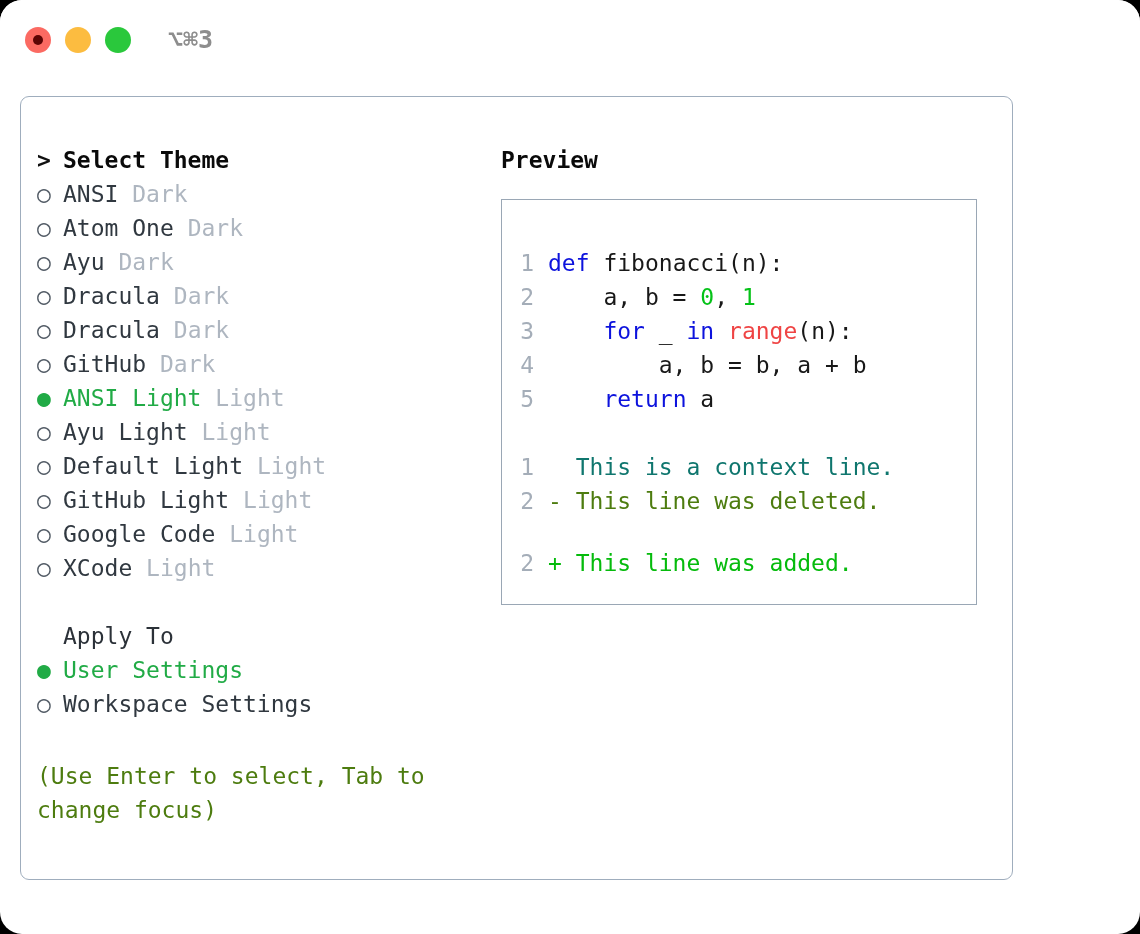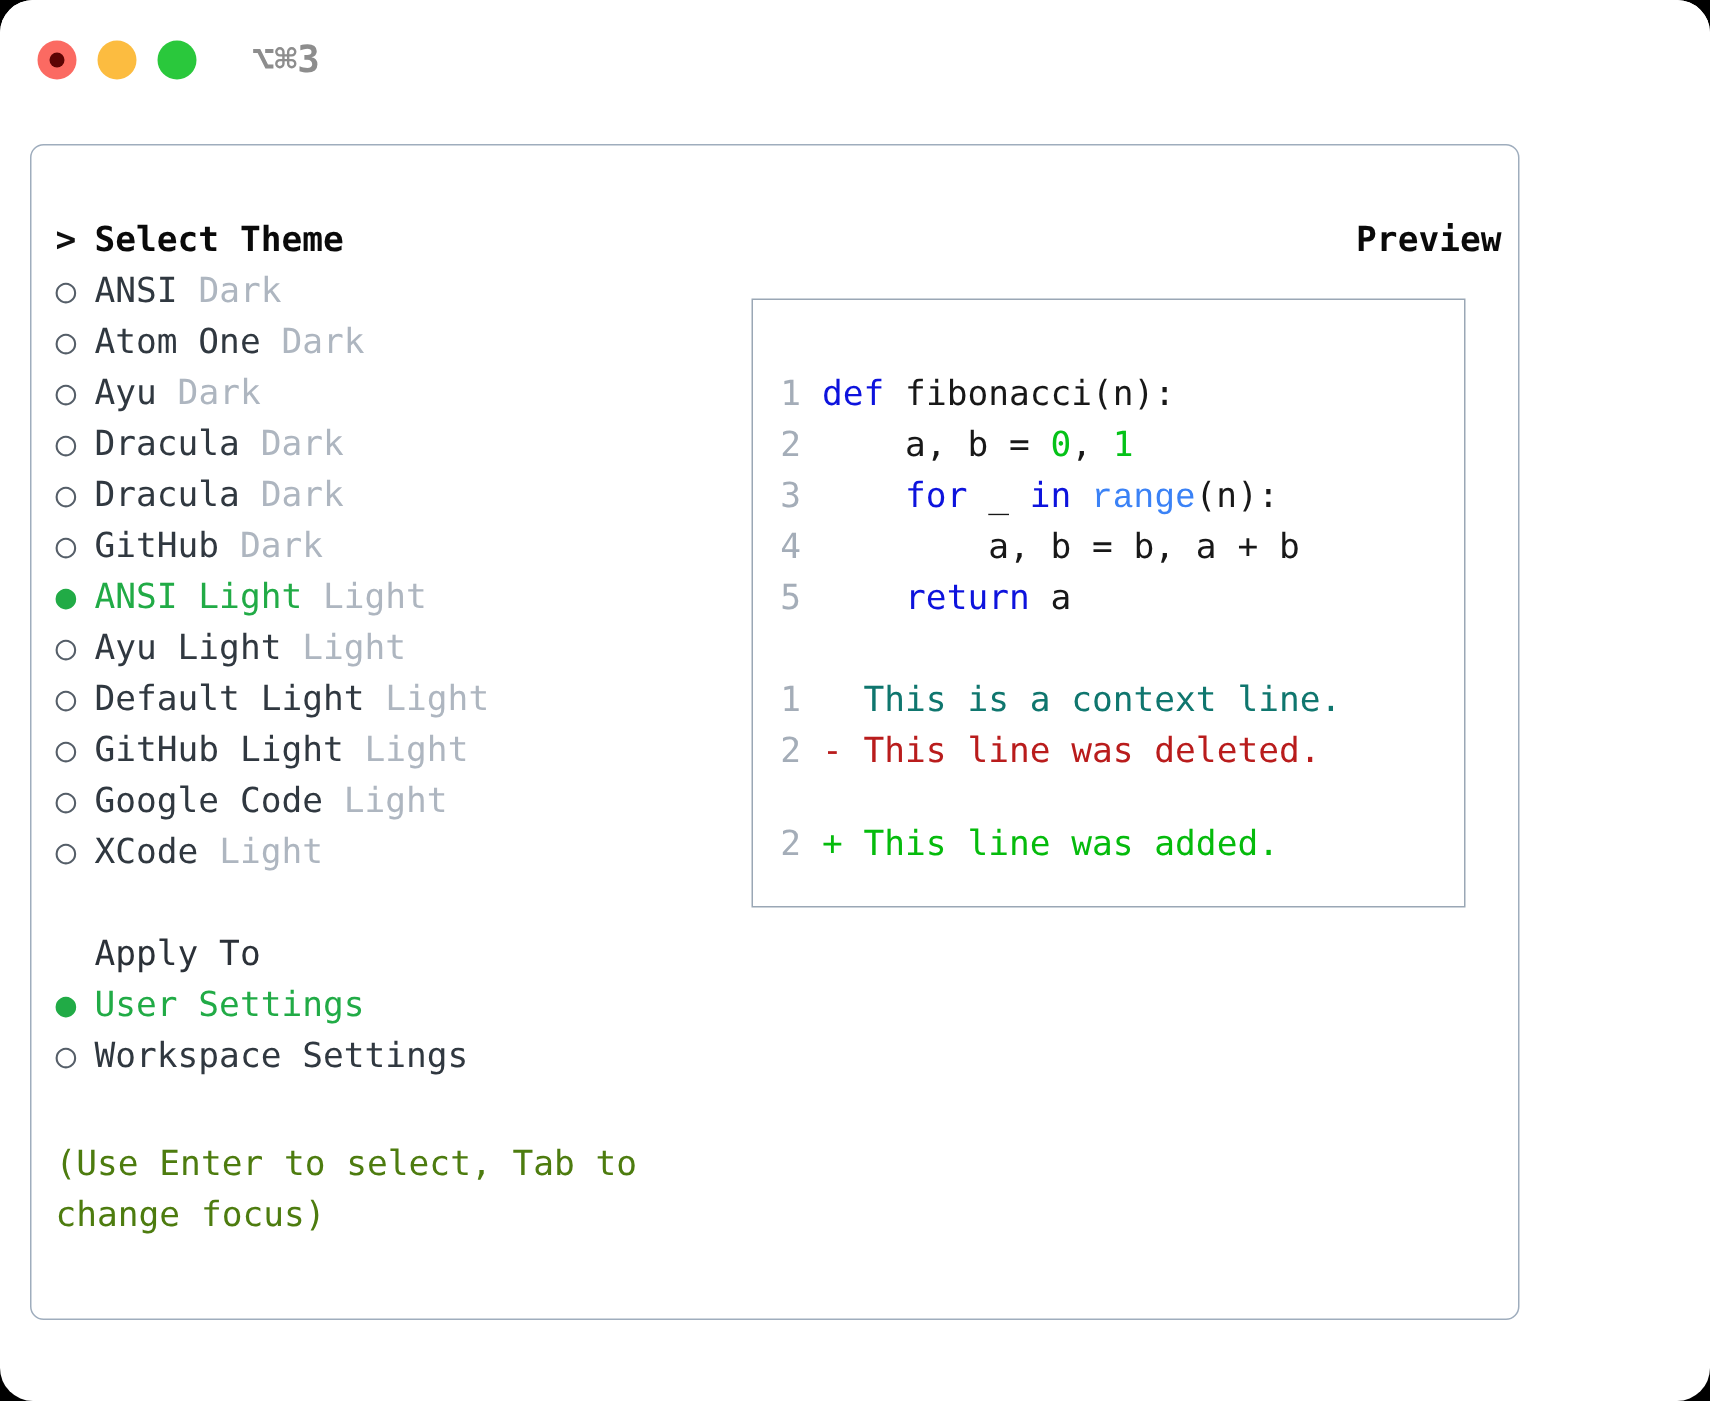--- a/index.html
+++ b/index.html
@@ -133,21 +133,20 @@
     left: 480px;
     top: 46px;
     width: 500px;
   }
 
   #preview-heading {
     font-size: 23px;
     line-height: 34px;
     font-weight: bold;
     color: #0a0a0a;
-    text-align: right;
   }
 
   #code-box {
     position: absolute;
     left: 0px;
     top: 56px;
     width: 476px;
     height: 406px;
     border: 1.6px solid #9aa7b5;
     background: #ffffff;
@@ -173,26 +172,26 @@
     flex: 0 0 46px;
     width: 46px;
     text-align: right;
     color: #a4adb8;
     padding-right: 14px;
   }
 
   .code-text { white-space: pre; }
 
   .tok-kw   { color: #0d13dd; }
-  .tok-fn   { color: #3b82f6; font-family: Liberation Mono, monospace; }
+  .tok-fn   { color: #ef4444; }
   .tok-num  { color: #05c218; }
   .tok-id   { color: #181818; }
 
   .diff-ctx { color: #0f766e; }
-  .diff-del { color: #b91c1c; }
+  .diff-del { color: #4d7c0f; }
   .diff-add { color: #05bb0c; margin-top: 28px; }
 
   .spacer { height: 34px; }
 </style>
 </head>
 <body>
 
 <div id="window">
 
   <div id="titlebar">

